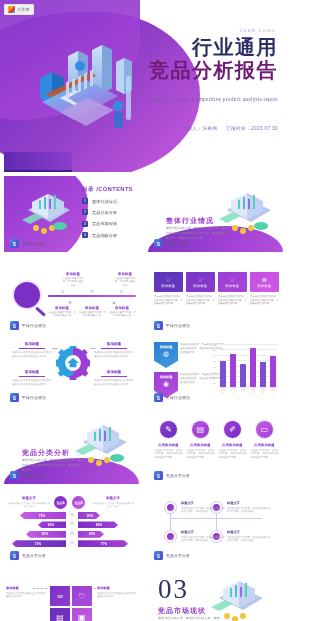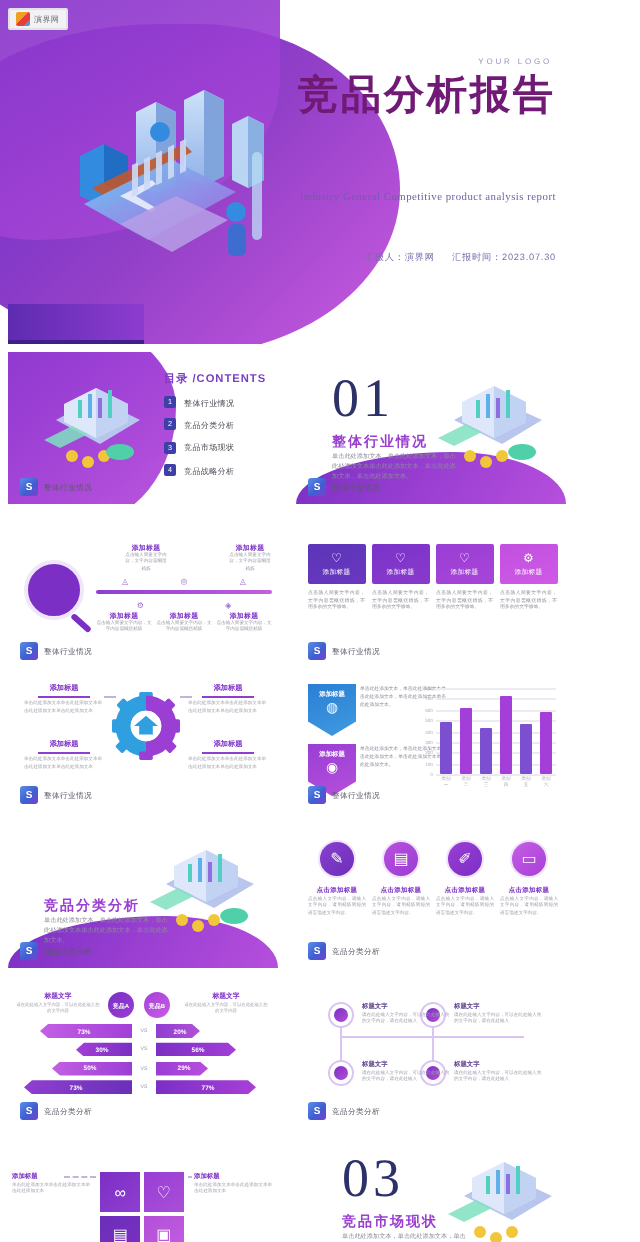--- a/index.html
+++ b/index.html
@@ -278,20 +278,21 @@
           </g>
         </g>
         <circle cx="96" cy="74" r="5" fill="#2f8fe0"></circle>
         <rect x="92" y="80" width="9" height="16" rx="3" fill="#3a6fd0"></rect>
         <rect x="104" y="44" width="5" height="44" rx="2.5" fill="#bfe6fa" opacity=".75"></rect>
       </g>
     </svg>
 
     <div class="yourlogo">YOUR LOGO</div>
     <div class="covtitle">
+      <div>行业通用</div>
       <div class="l2">竞品分析报告</div>
     </div>
     <div class="coveng">Industry General Competitive  product analysis report</div>
     <div class="covmeta">
       <span>汇报人：演界网</span>
       <span>汇报时间：2023.07.30</span>
     </div>
   </div>
 
   <div class="brandtag">
@@ -337,21 +338,20 @@
       </div>
     </div>
     <div class="sfoot">
       <span class="flogo">S</span>
       <span class="ftxt">整体行业情况</span>
     </div>
   </div>
 
   <div class="slide half" style="left:148px;top:176px;">
     <div class="divwave"></div>
-    <div class="divnum">01</div>
     <div class="divttl">整体行业情况</div>
     <div class="divdesc">单击此处添加文本，单击此处添加文本，单击此处添加文本单击此处添加文本，单击此处添加文本，单击此处添加文本。</div>
     <svg class="divart" viewBox="0 0 66 50">
       <polygon points="16,22 36,11 60,22 40,34" fill="#b8c6ee"></polygon>
       <polygon points="20,13 36,5 52,13 52,23 36,31 20,23" fill="#dfe8fb"></polygon>
       <polygon points="36,5 52,13 52,23 36,31" fill="#c2d2f2"></polygon>
       <rect x="27" y="12" width="2" height="9" fill="#4fd0c0"></rect>
       <rect x="32" y="9" width="2" height="12" fill="#5fb0e8"></rect>
       <rect x="37" y="11" width="2" height="10" fill="#8f6fe0"></rect>
       <rect x="42" y="7" width="2" height="14" fill="#4fd0c0"></rect>
@@ -717,21 +717,21 @@
     </div>
     <div class="qtxt" style="left:93px;top:18px;">
       <div class="qt">添加标题</div>
       <div class="qd">单击此处添加文本单击此处添加文本单击此处添加文本</div>
     </div>
     <div class="dashl" style="left:28px;top:20px;width:16px;"></div>
     <div class="dashl" style="left:90px;top:20px;width:2px;"></div>
 
   </div>
 
-  <div class="slide" style="left:153px;top:568px;width:135px;height:53px;">
+  <div class="slide" style="left:140px;top:568px;width:135px;height:53px;">
     <div class="divnum" style="top:8px;">03</div>
     <div class="divttl" style="top:38px;">竞品市场现状</div>
     <div class="divdesc" style="top:48px;">单击此处添加文本，单击此处添加文本，单击此处添加文本。</div>
     <svg class="divart" style="top:8px;" viewBox="0 0 66 50">
       <polygon points="16,22 36,11 60,22 40,34" fill="#b8c6ee"></polygon>
       <polygon points="20,13 36,5 52,13 52,23 36,31 20,23" fill="#dfe8fb"></polygon>
       <polygon points="36,5 52,13 52,23 36,31" fill="#c2d2f2"></polygon>
       <rect x="27" y="12" width="2" height="9" fill="#4fd0c0"></rect>
       <rect x="32" y="9" width="2" height="12" fill="#5fb0e8"></rect>
       <rect x="37" y="11" width="2" height="10" fill="#8f6fe0"></rect>

